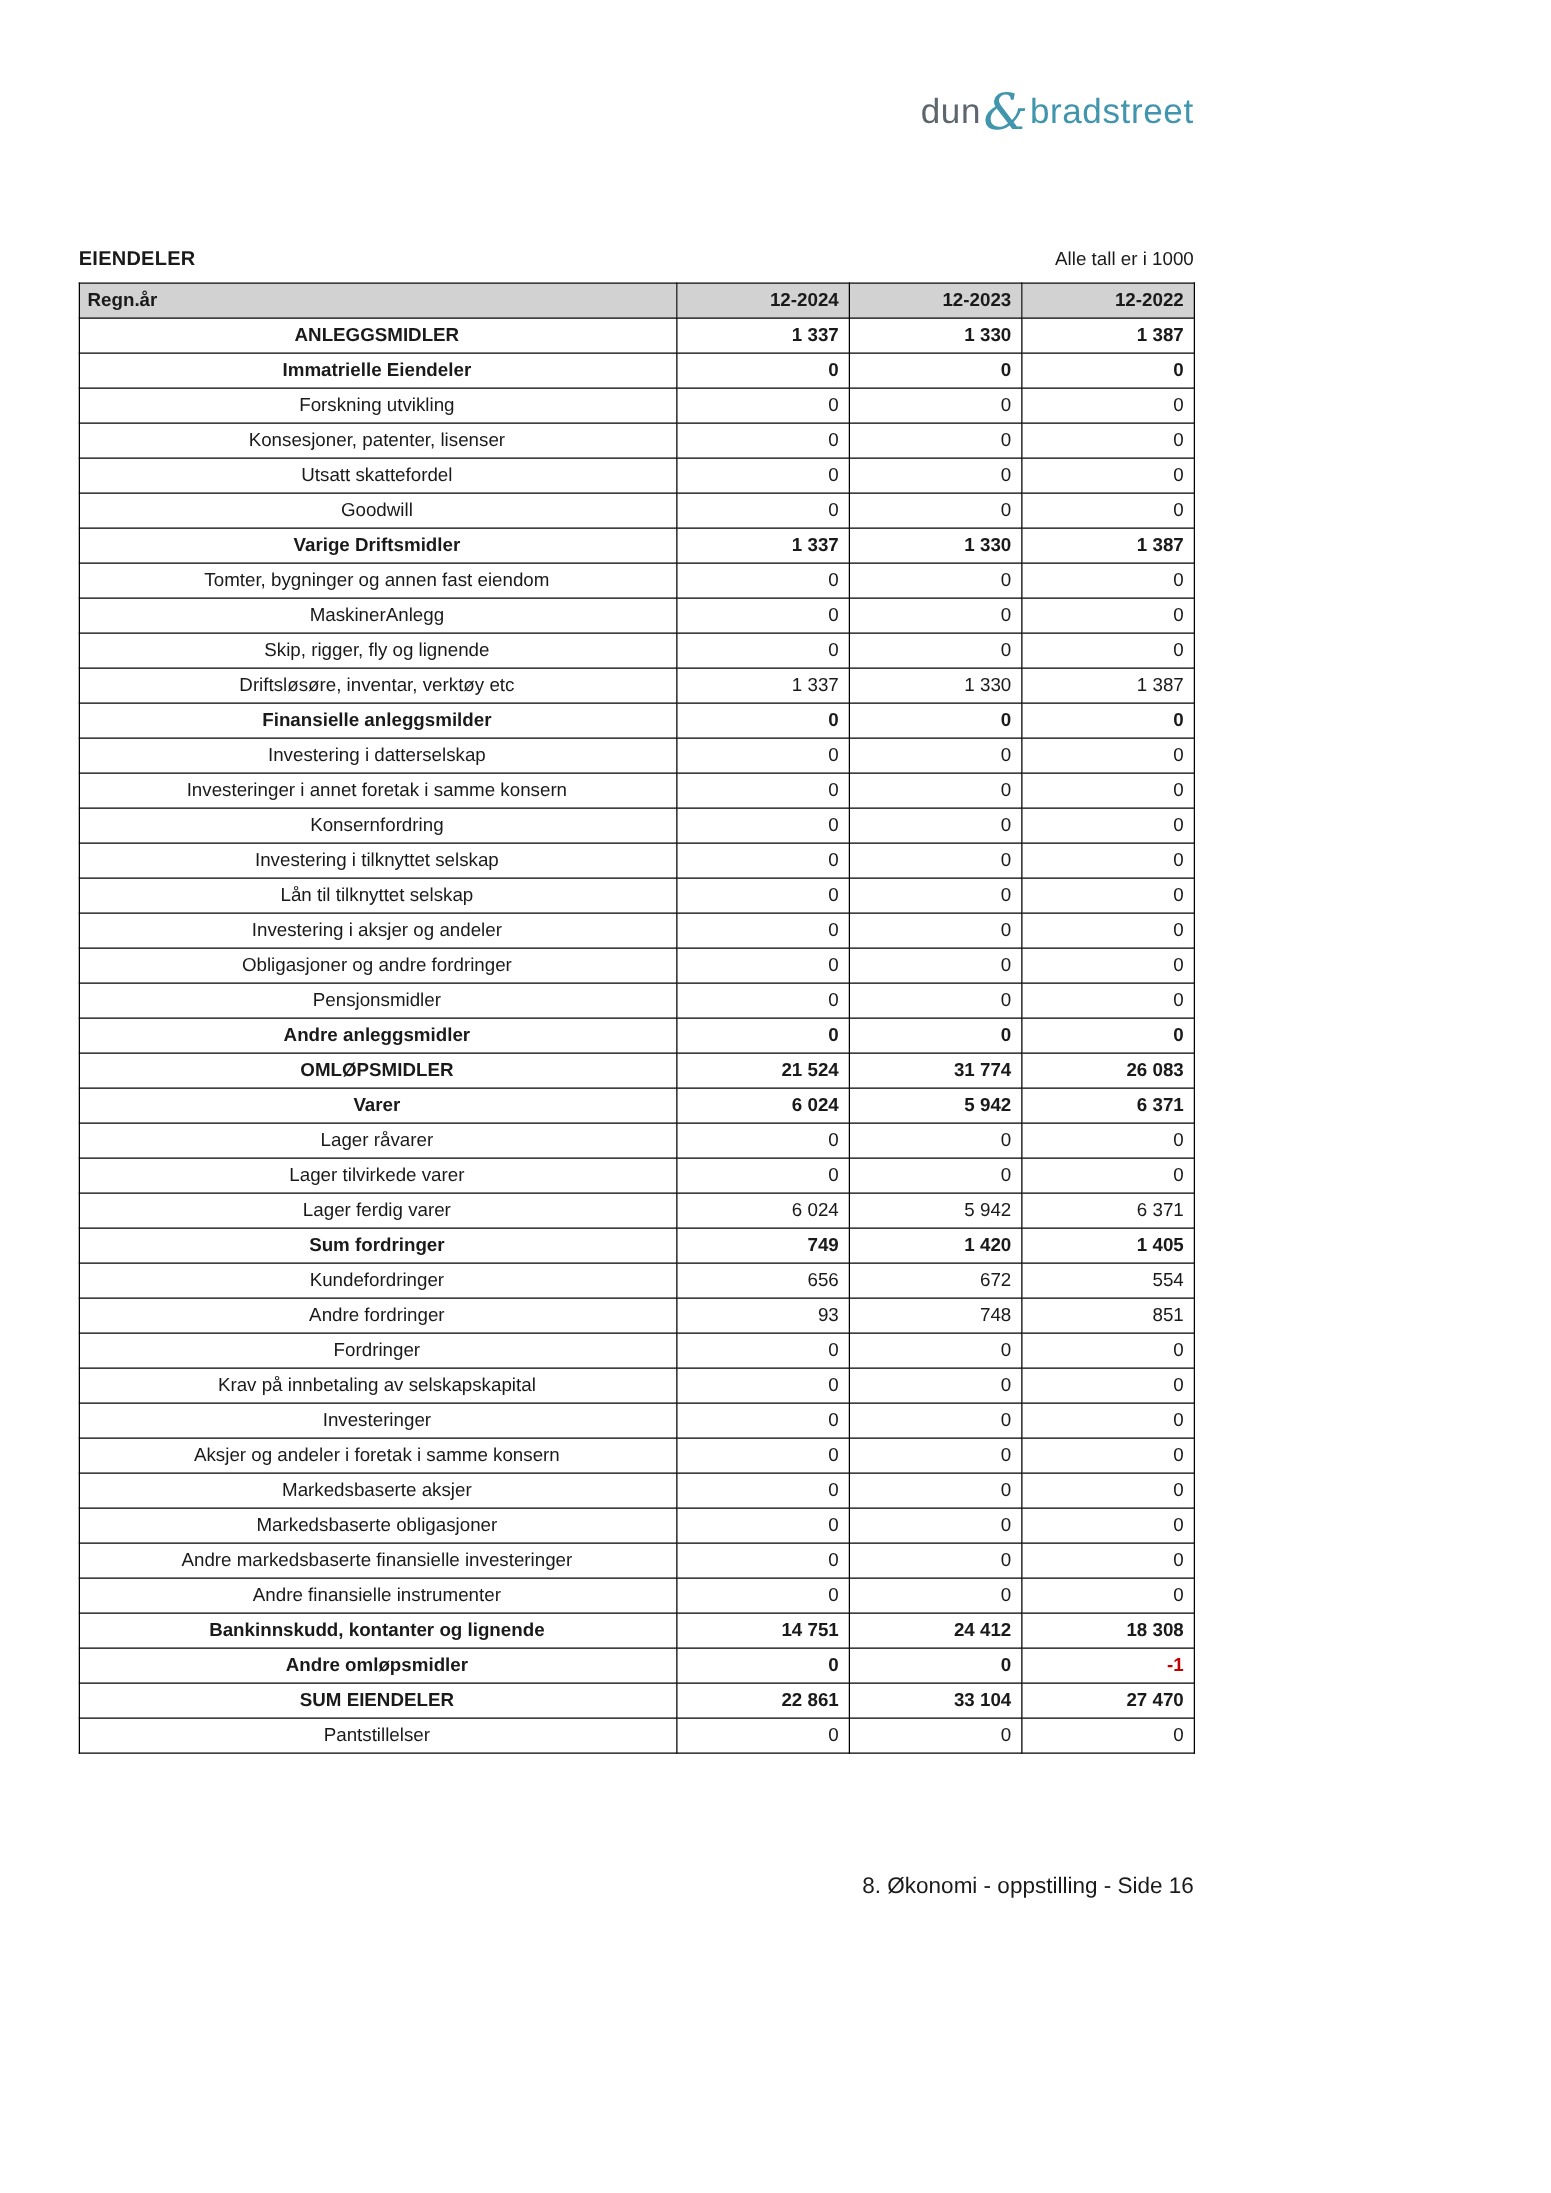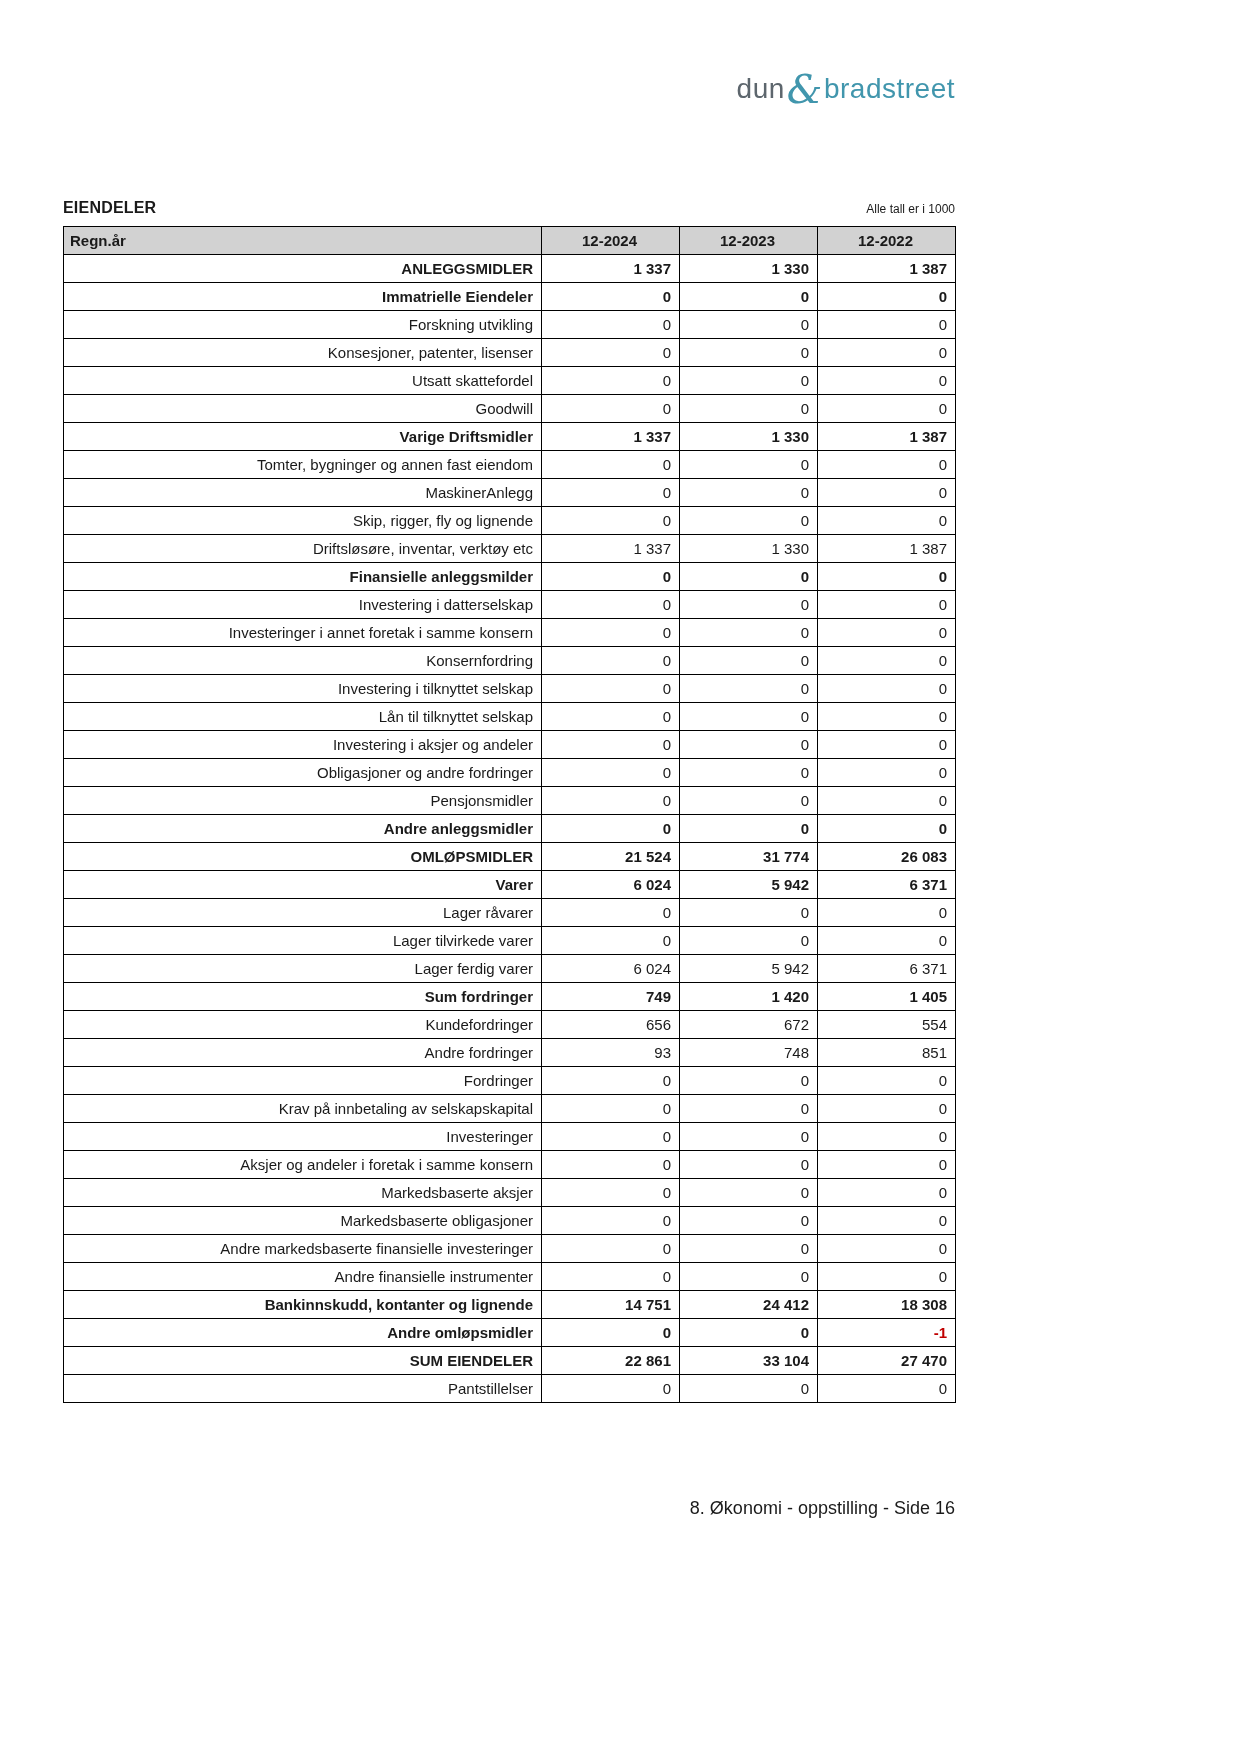--- a/index.html
+++ b/index.html
@@ -48,21 +48,21 @@
   .logo .bradstreet{color:var(--accent-teal);}
   
   .title-row{
     position:absolute; top:199px; left:0; right:0;
     display:flex; justify-content:space-between; align-items:baseline;
   }
   .page-title{
     font-size:16px; font-weight:bold; letter-spacing:0.2px;
   }
   .units-note{
-    font-size:12px;
+    font-size:15px;
   }
   
   table.balance{
     position:absolute; top:226px; left:0;
     width:892px;
     border-collapse:collapse;
     table-layout:fixed;
     font-size:15px;
     border-radius:22px;
   }
@@ -70,24 +70,24 @@
     border:1px solid var(--border);
     padding:3px 8px 3px 6px;
     height:28px;
     overflow:hidden;
     white-space:nowrap;
     vertical-align:middle;
   }
   table.balance thead th{
     background:var(--header-bg);
     font-weight:bold;
-    text-align:center;
+    text-align:right;
   }
   table.balance thead th.label-cell{text-align:left;}
-  td.label-cell{text-align:right;}
+  td.label-cell{text-align:center;}
   td.num-cell{text-align:right;}
   tr.bold td{font-weight:bold;}
   td.negative{color:var(--negative-red);}
   
   .footer{
     position:absolute; top:1498px; right:0;
     font-size:18px;
     margin-left:36px;
   }
 </style>

